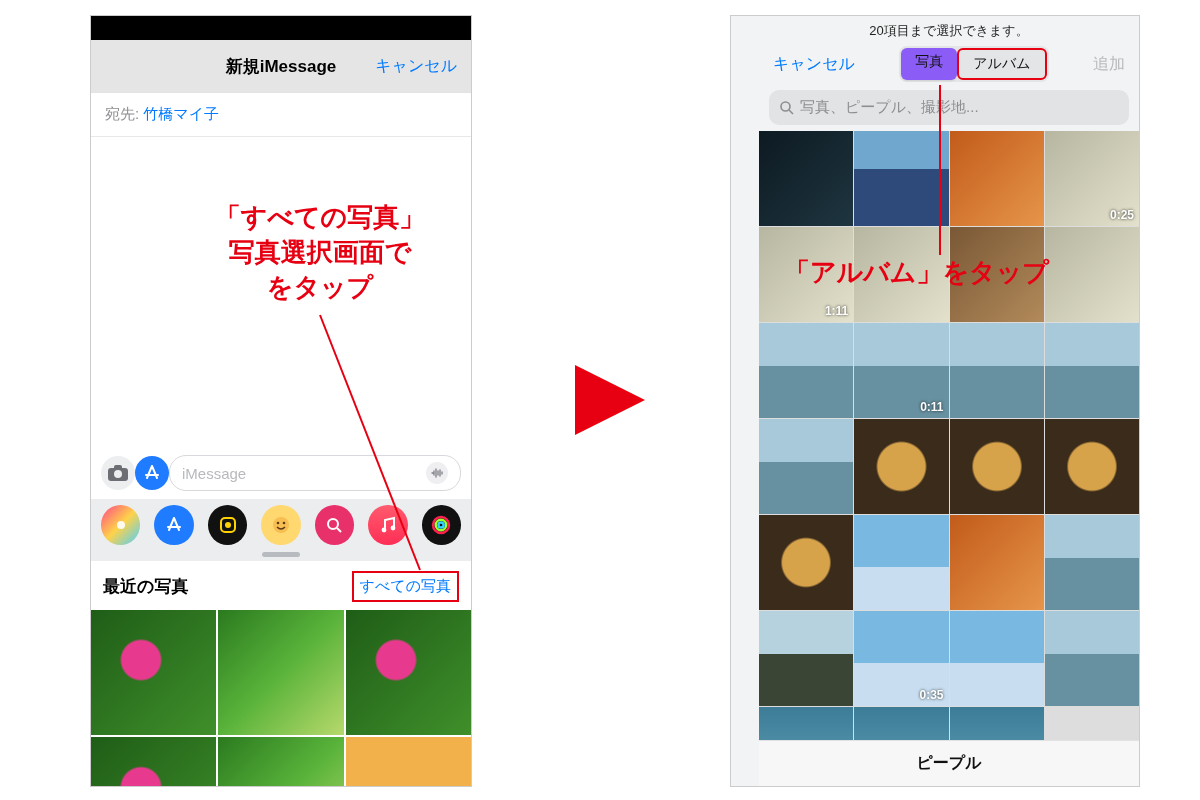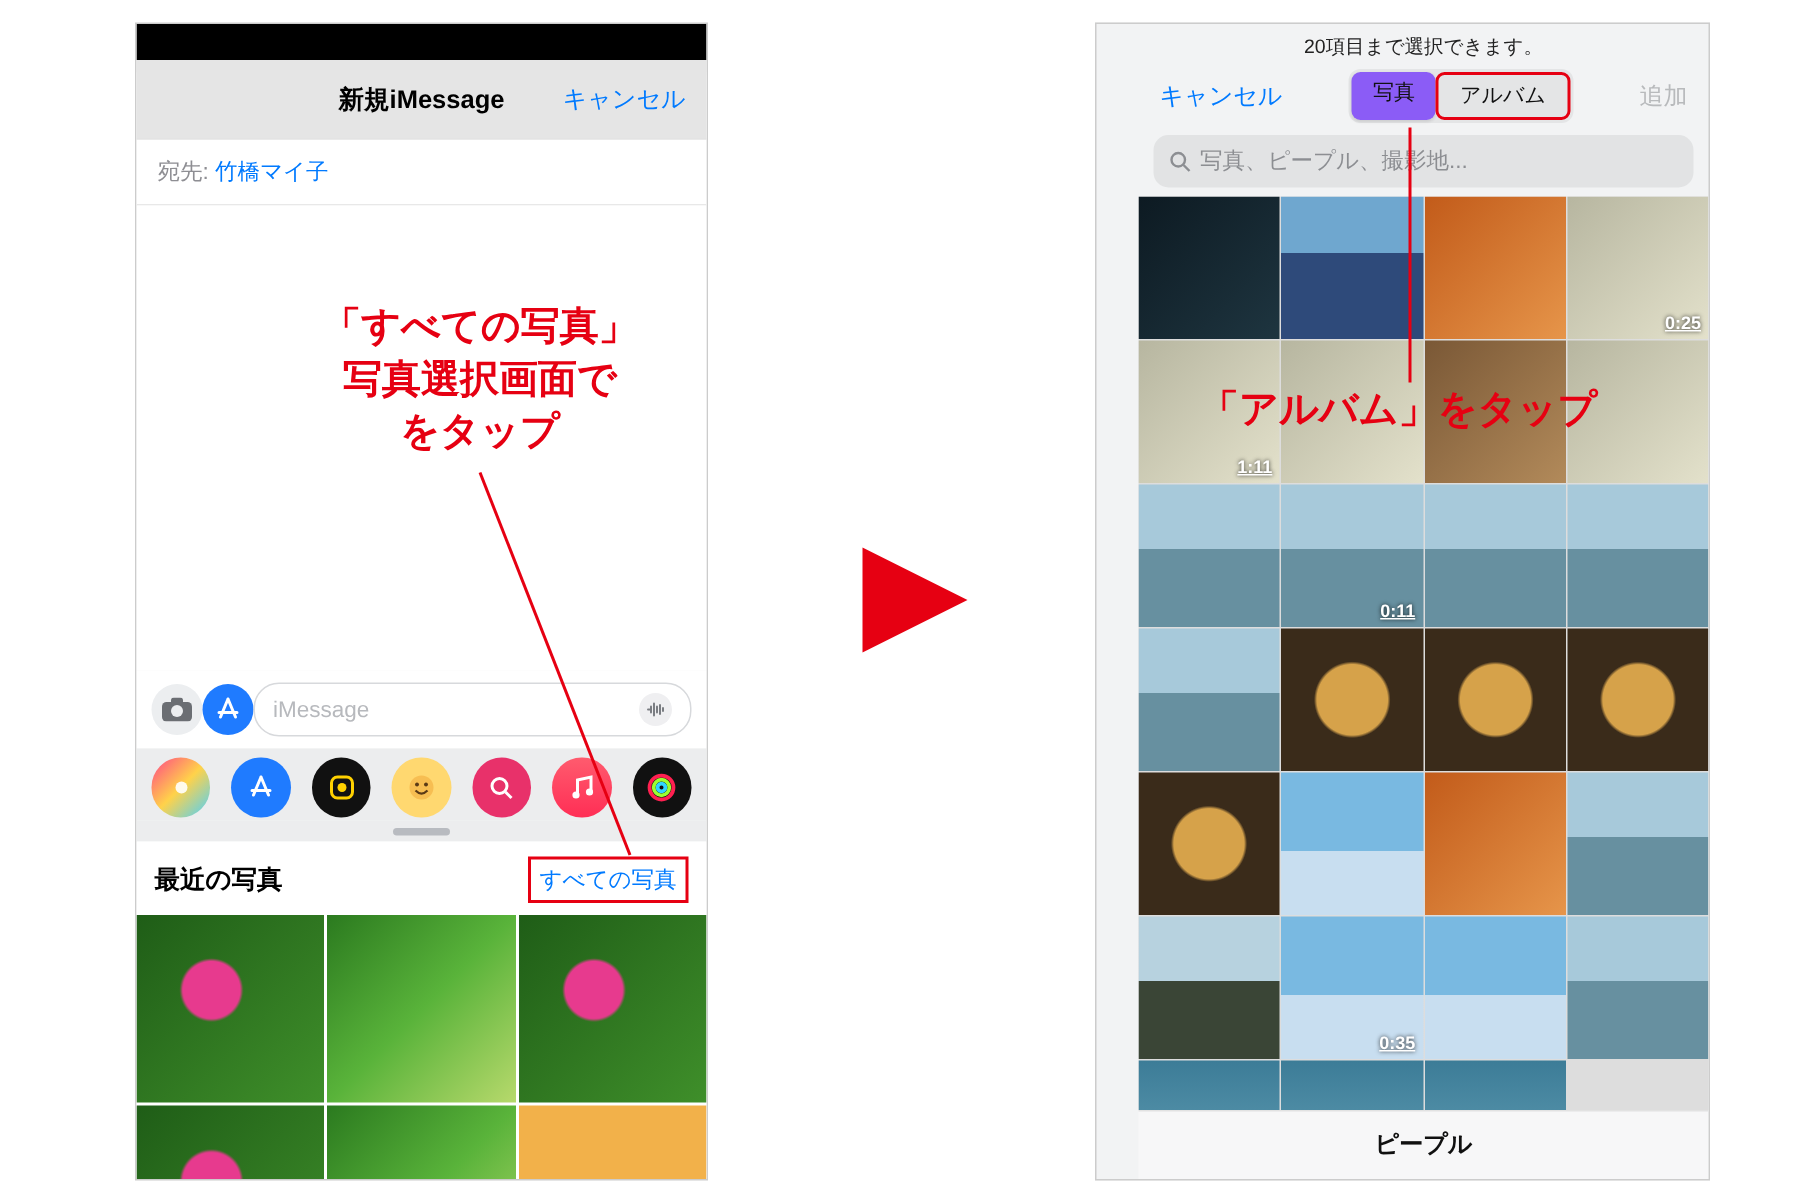--- a/index.html
+++ b/index.html
@@ -190,21 +190,20 @@
     overflow:hidden;
   }
   .right .grid .c{
     position:relative;
   }
   .right .dur{
     position:absolute;
     right:5px;bottom:4px;
     color:#fff;font-size:12px;font-weight:600;
     text-shadow:0 0 3px rgba(0,0,0,.8);
-    text-decoration:underline;
   }
   .right .footer{
     text-align:center;
     font-size:16px;
     font-weight:600;
     padding:12px 0;
     border-top:1px solid #e2e2e2;
     background:#f7f7f8;
     color:#101010;
   }
@@ -232,21 +231,21 @@
     line-height:1.35;
     pointer-events:none;
     text-align:center;
   }
   .anno.left-anno{
     left:170px; top:200px;
     font-size:26px;
     width:300px;
   }
   .anno.right-anno{
-    left:800px; top:255px;
+    left:784px; top:255px;
     font-size:26px;
   }
   svg.leader{
     position:absolute;
     pointer-events:none;
   }
   .arrow{
     position:absolute;
     left:545px; top:340px;
   }

